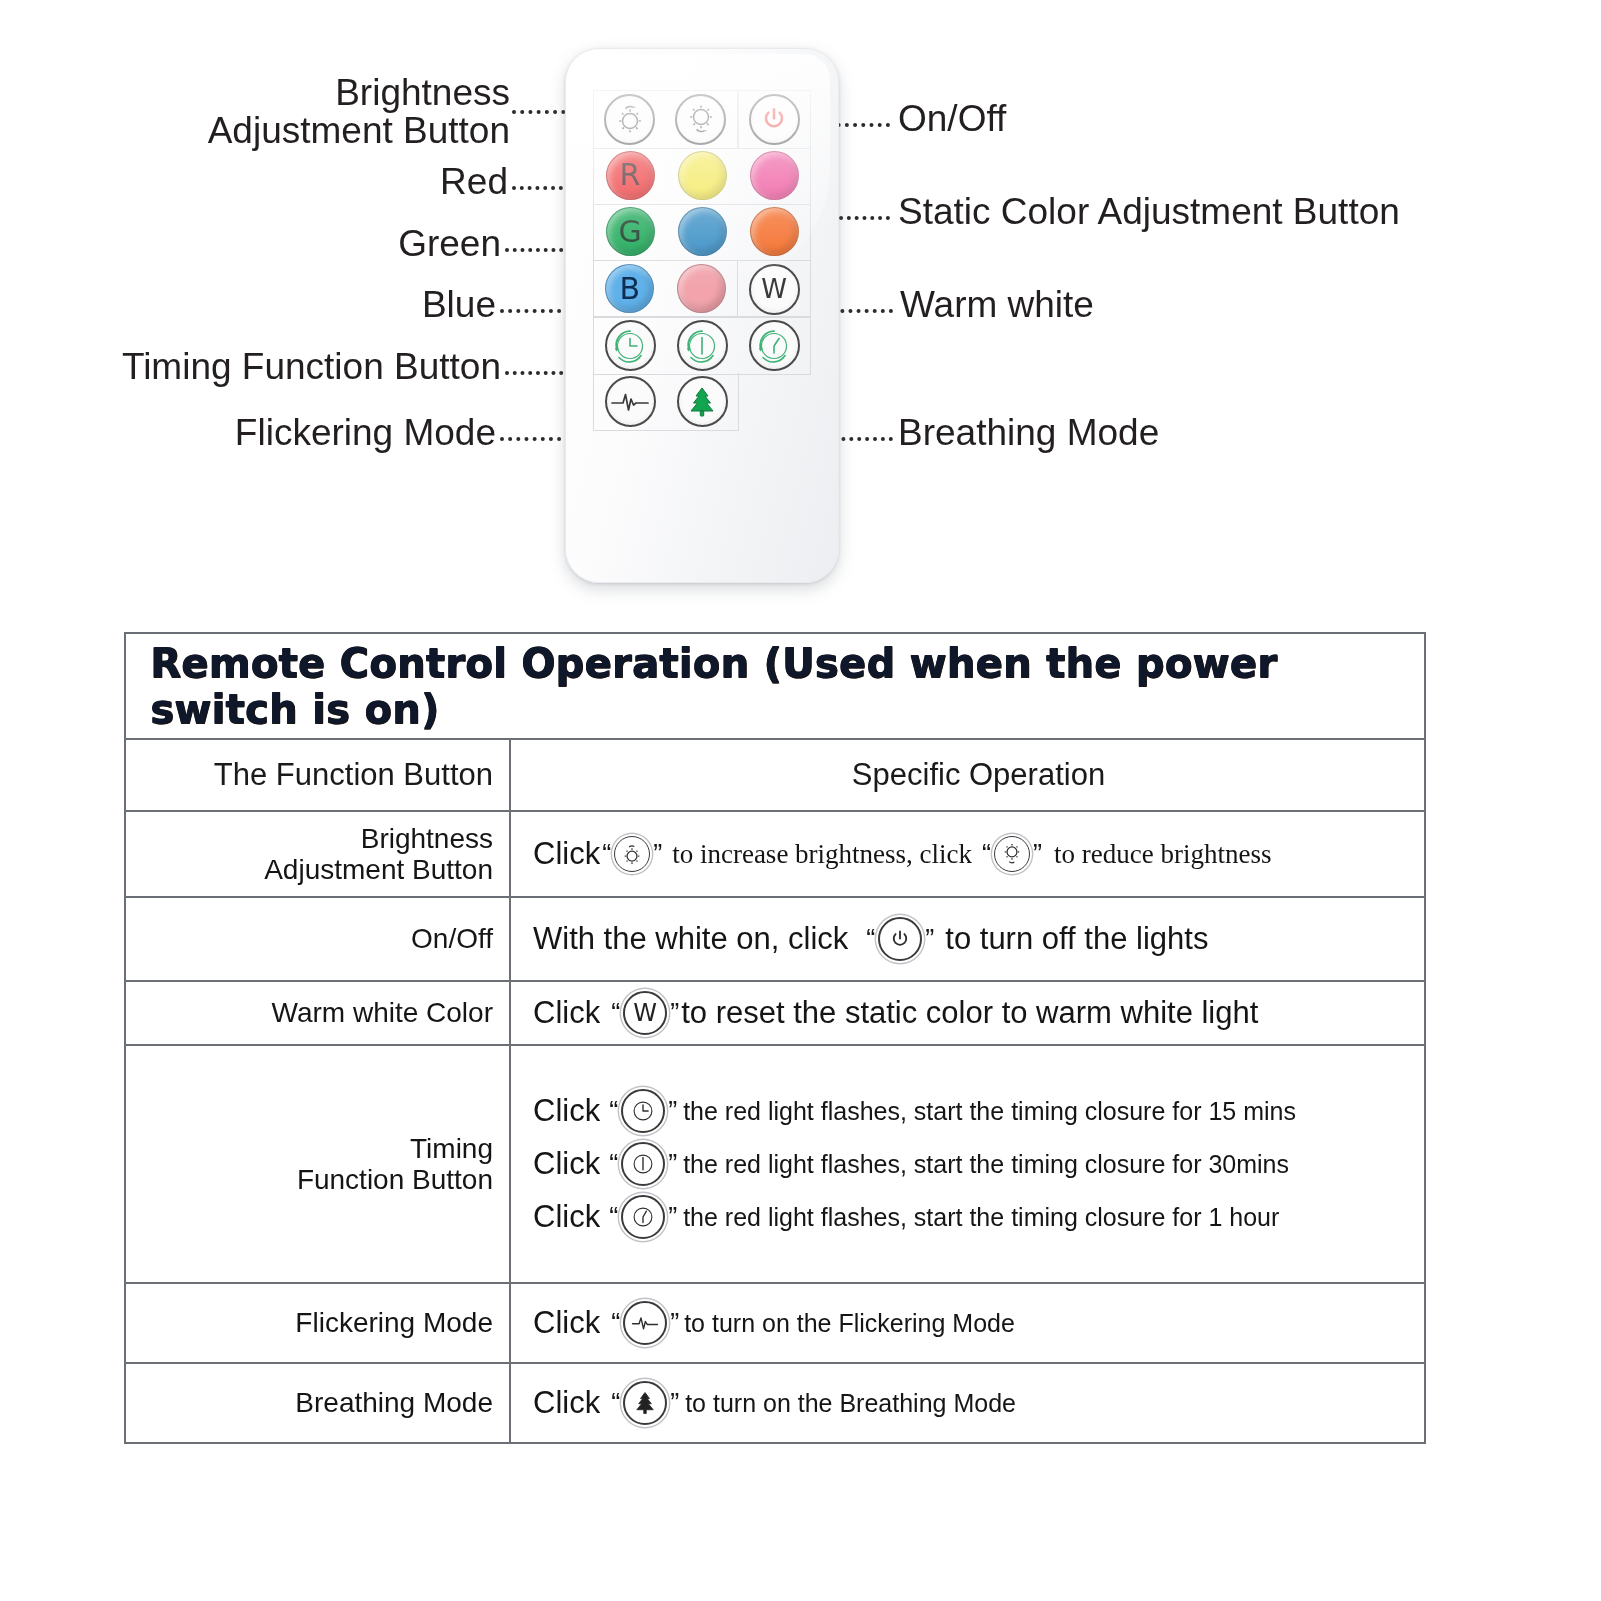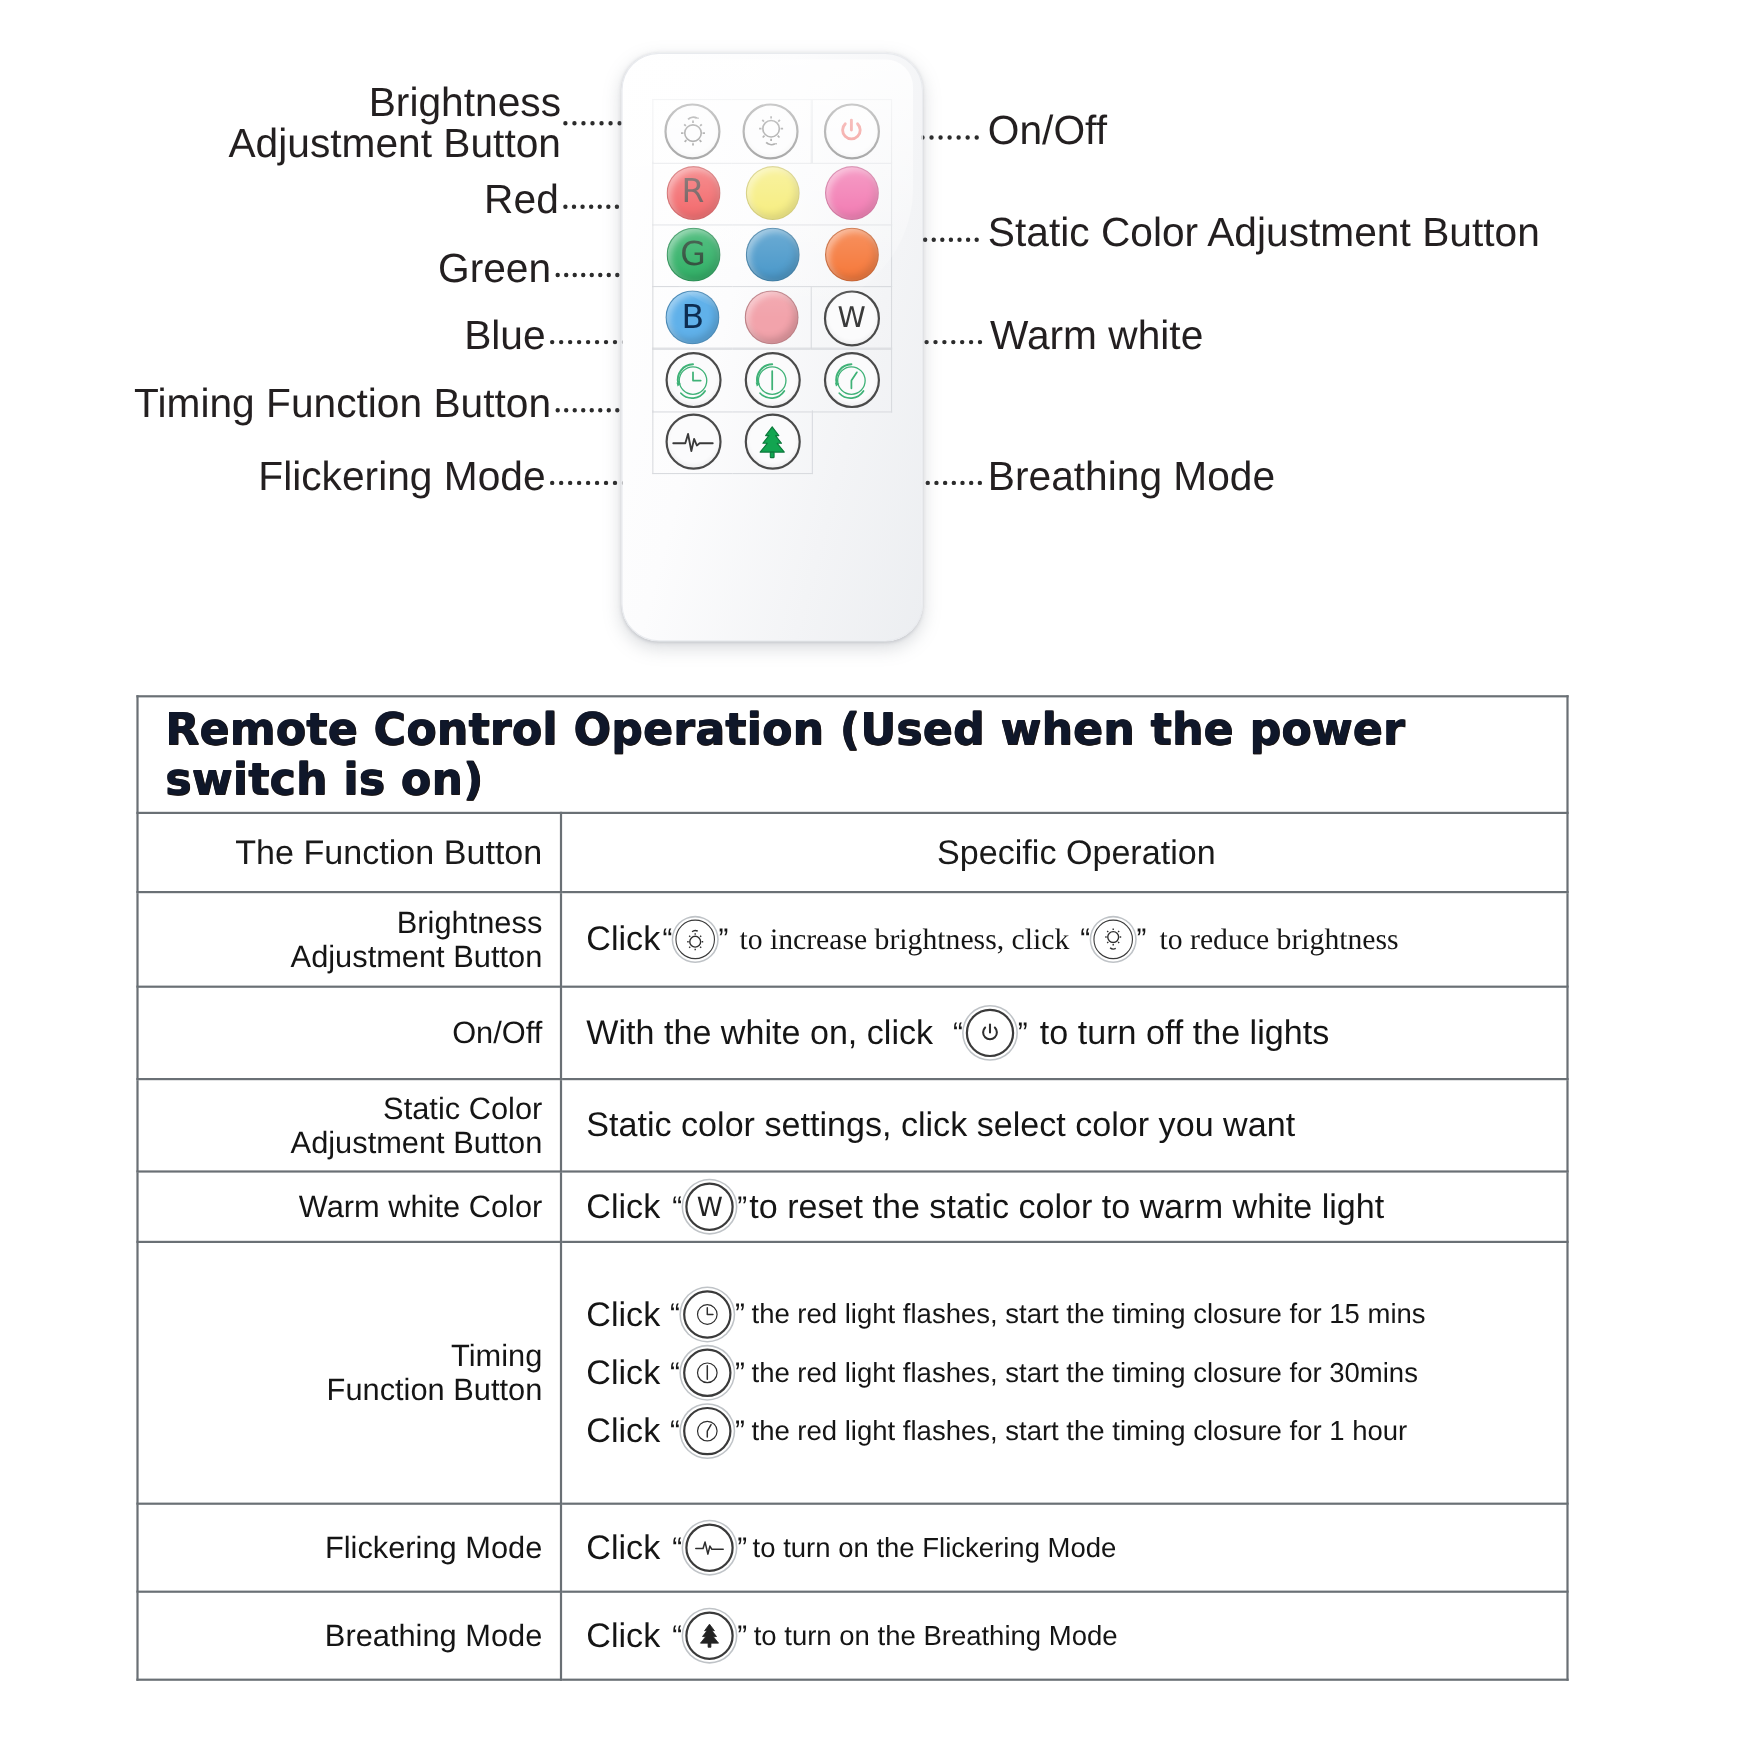--- a/index.html
+++ b/index.html
@@ -332,29 +332,20 @@
                 <path d="M13 4v8.5" stroke="#2e2e2e" stroke-width="2.2" stroke-linecap="round" fill="none"></path>
                 <path d="M7.8 7.2a7.4 7.4 0 1 0 10.4 0" stroke="#2e2e2e" stroke-width="2.2" stroke-linecap="round" fill="none"></path>
               </svg>
             </span>
             <span class="q">”</span>
             <span class="click" style="margin-left:9px;">to turn off the lights</span>
           </div>
         </td>
       </tr>
 
-      <tr style="height:84px;">
-        <td class="c1">
-          <div>Static Color</div>
-          <div>Adjustment Button</div>
-        </td>
-        <td class="c2">
-          <div class="click">Static color settings, click select color you want</div>
-        </td>
-      </tr>
 
       <tr style="height:64px;">
         <td class="c1">
           <div>Warm white Color</div>
         </td>
         <td class="c2">
           <div class="tline">
             <span class="click">Click</span>
             <span class="q" style="margin-left:9px;">“</span>
             <span class="ig ring">

